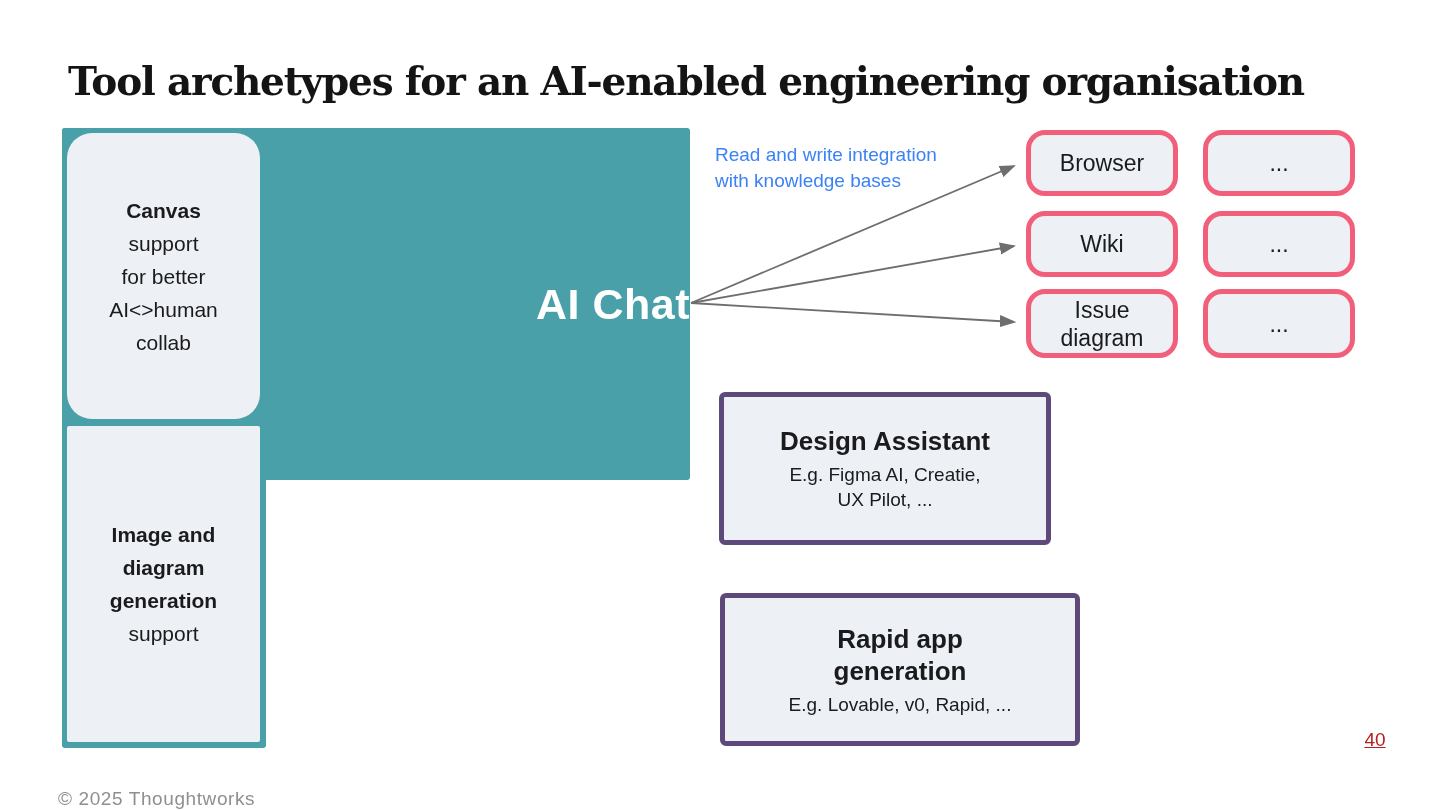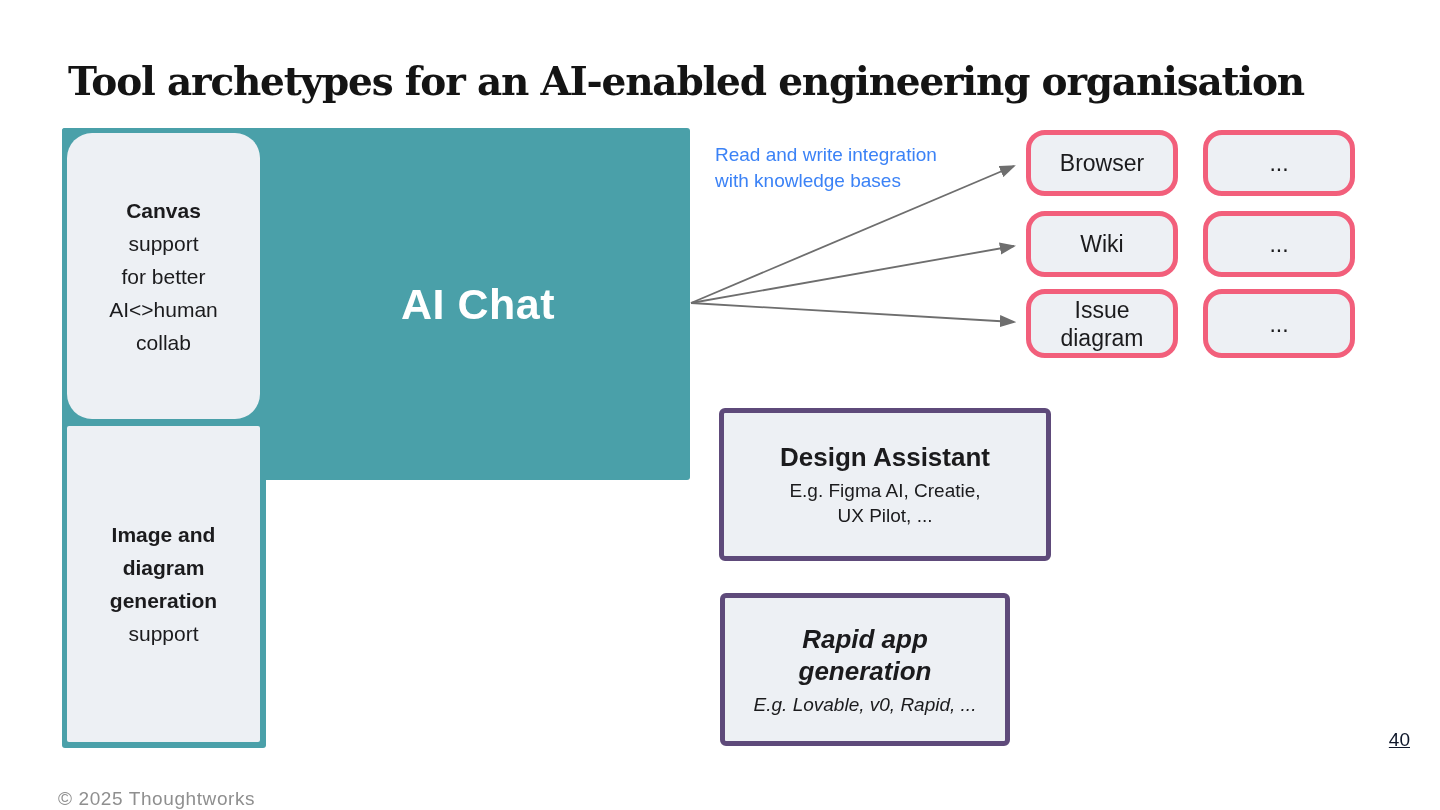--- a/index.html
+++ b/index.html
@@ -29,21 +29,21 @@
     display:flex;align-items:center;justify-content:center;
     text-align:center;font-size:21px;line-height:33px;color:#1b1b1d;
   }
   .light-box1{left:67px;top:133px;width:193px;height:286px;border-radius:25px;}
   .light-box2{left:67px;top:426px;width:193px;height:316px;}
   .light-box .bold{font-weight:700;}
 
   
   .ai-chat-block{
     left:266px;top:128px;width:424px;height:352px;
-    display:flex;flex-direction:column;align-items:center;justify-content:center;
+    display:flex;flex-direction:column;align-items:flex-end;justify-content:center;
     color:#ffffff;text-align:center;
   }
   .ai-chat-title{font-size:43px;font-weight:700;letter-spacing:0.5px;}
   .ai-chat-sub{margin-top:10px;font-size:20.5px;line-height:28px;}
 
   
   .annotation{
     left:715px;top:142px;width:300px;
     font-size:19px;line-height:26px;color:#3b82f6;
   }
@@ -62,32 +62,32 @@
   .kb-r3{top:289px;height:69px;}
   .kb-c1{left:1026px;width:152px;}
   .kb-c2{left:1203px;width:152px;}
 
   
   .purple-box{
     background:#edf0f4;border:5px solid #5e4a7a;border-radius:6px;
     display:flex;flex-direction:column;align-items:center;justify-content:center;
     text-align:center;color:#1b1b1d;
   }
-  .design-box{left:719px;top:408px;width:332px;height:153px;}
-  .rapid-box{left:720px;top:593px;width:290px;height:153px;font-style:italic;}
+  .design-box{left:719px;top:392px;width:332px;height:153px;}
+  .rapid-box{left:720px;top:593px;width:360px;height:153px;}
   .purple-title{font-size:26px;font-weight:700;line-height:32px;}
   .purple-sub{margin-top:5px;font-size:19px;line-height:25px;}
 
   
   .footer-copyright{
     left:58px;top:788px;font-size:19px;letter-spacing:0.6px;color:#8f8f8f;
   }
   .page-number{
-    left:1340px;top:729px;width:70px;text-align:right;
-    font-size:19px;color:#0f172a;text-decoration:underline;
+    left:1340px;top:729px;width:70px;text-align:center;
+    font-size:19px;color:#b91c1c;text-decoration:underline;
   }
 </style>
 </head>
 <body>
 
 <div class="abs slide-title">Tool archetypes for an AI-enabled engineering organisation</div>
 
 <div class="abs teal-main"></div>
 <div class="abs teal-leftcol"></div>
 

